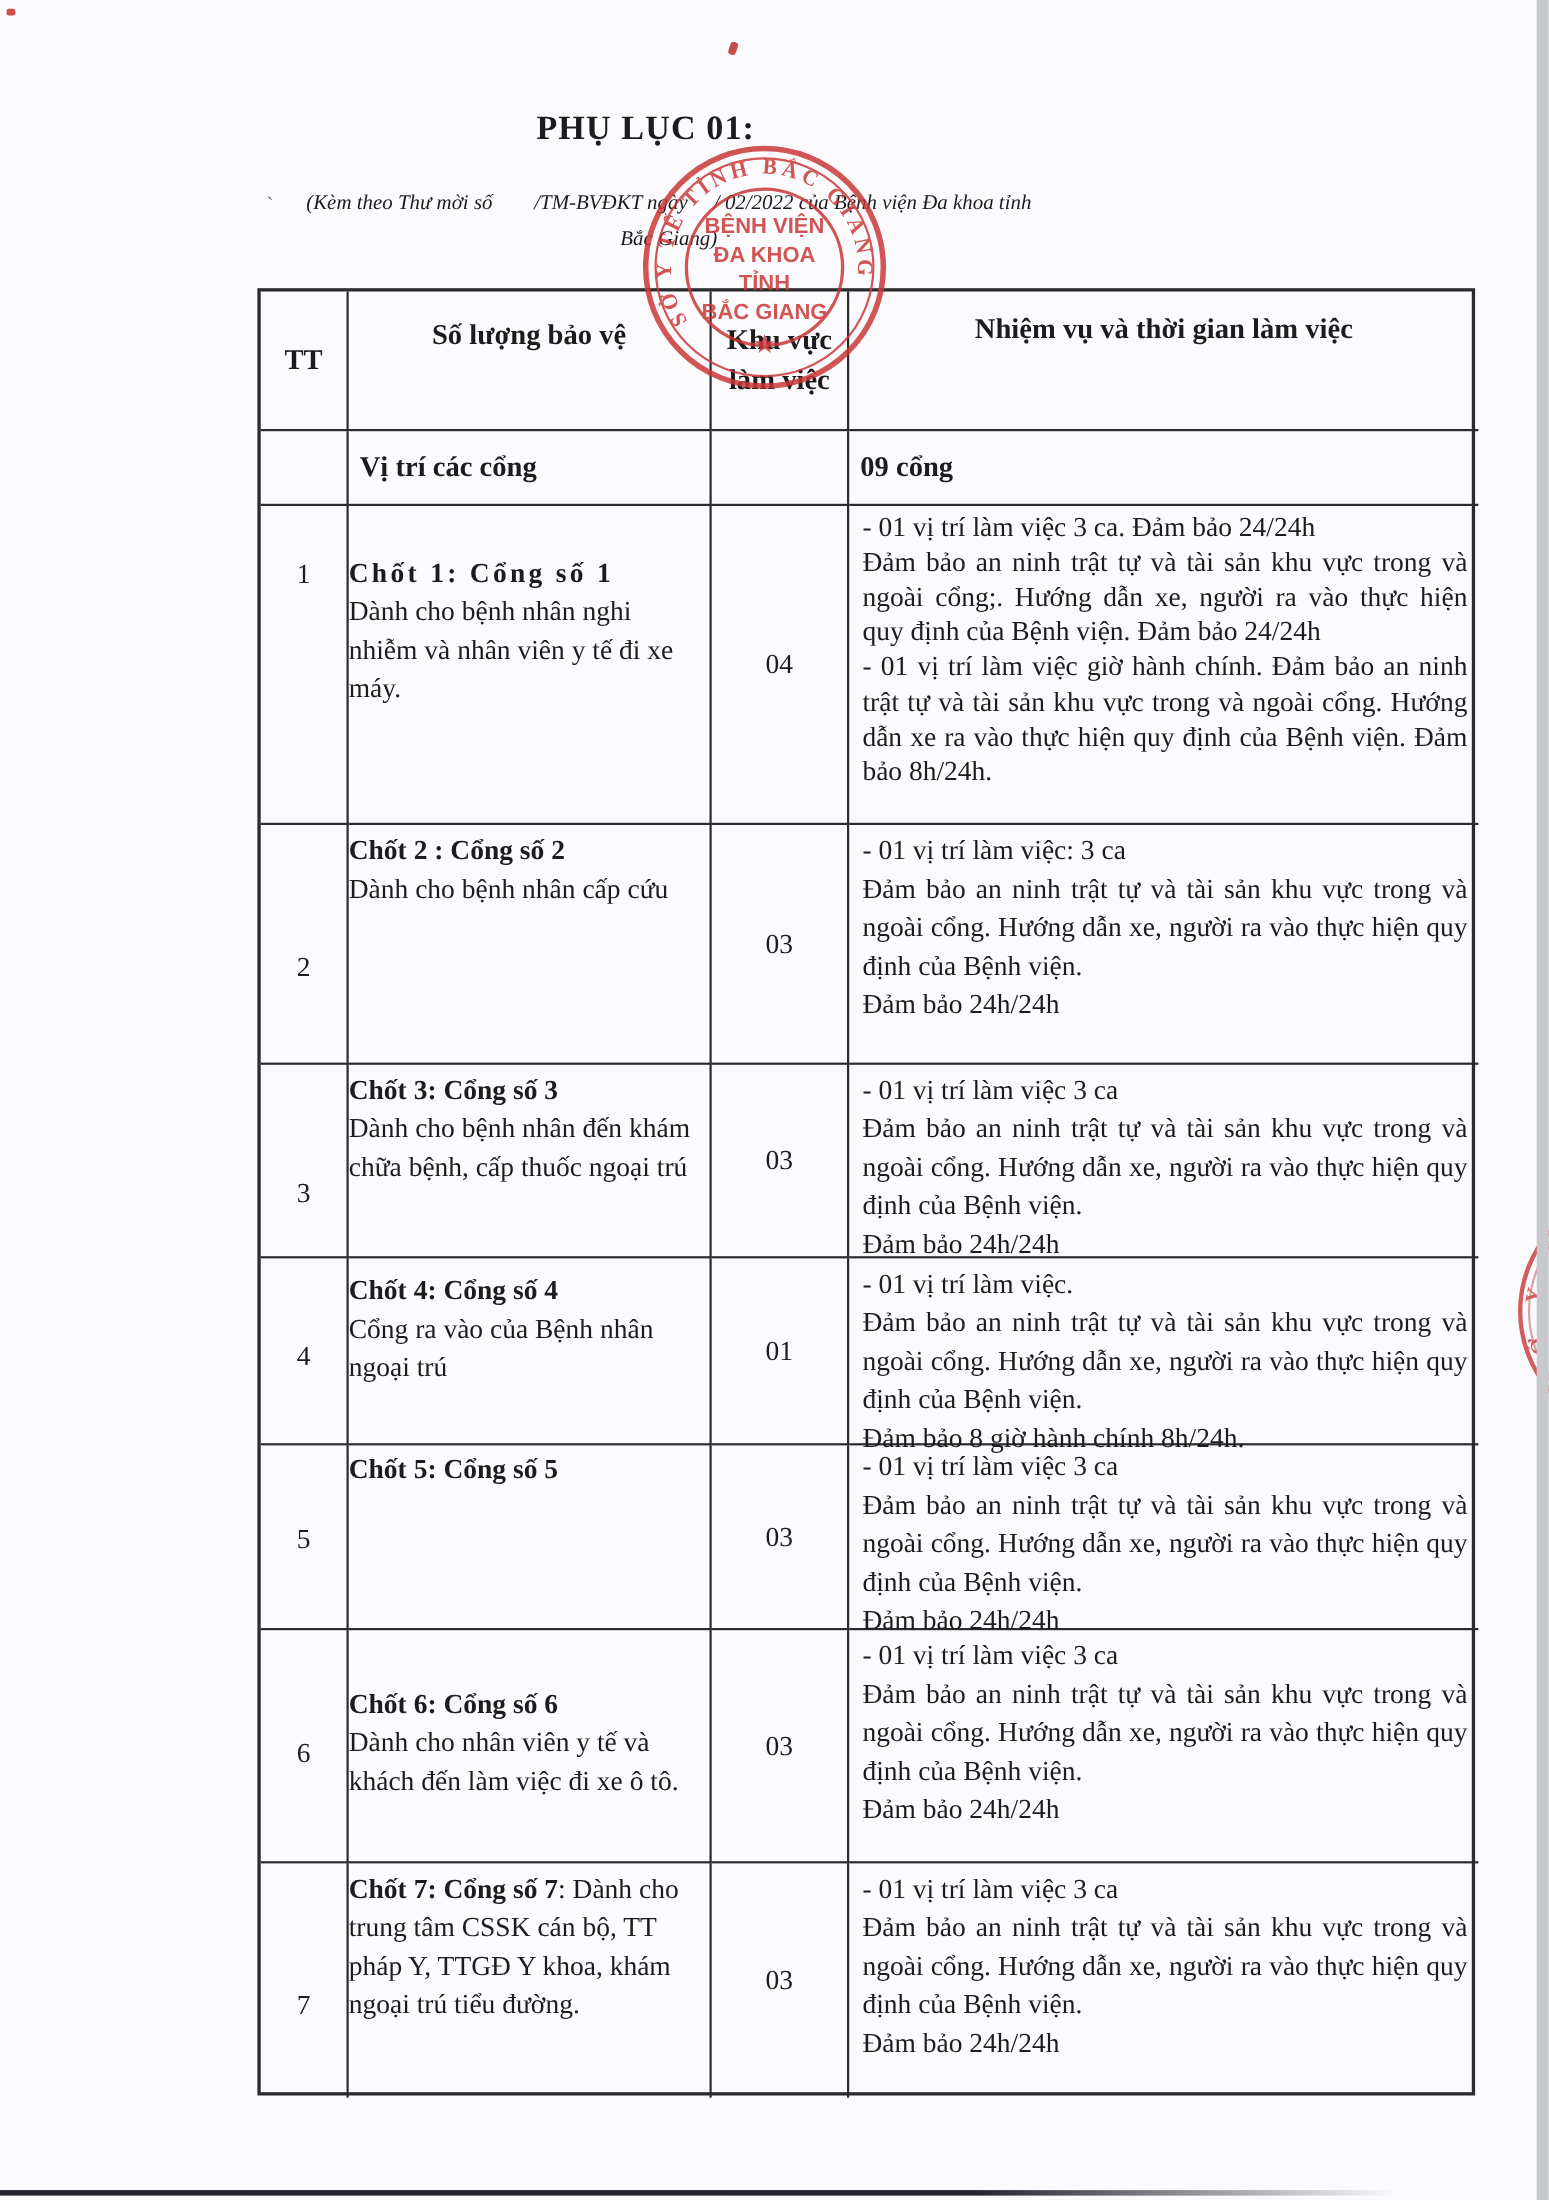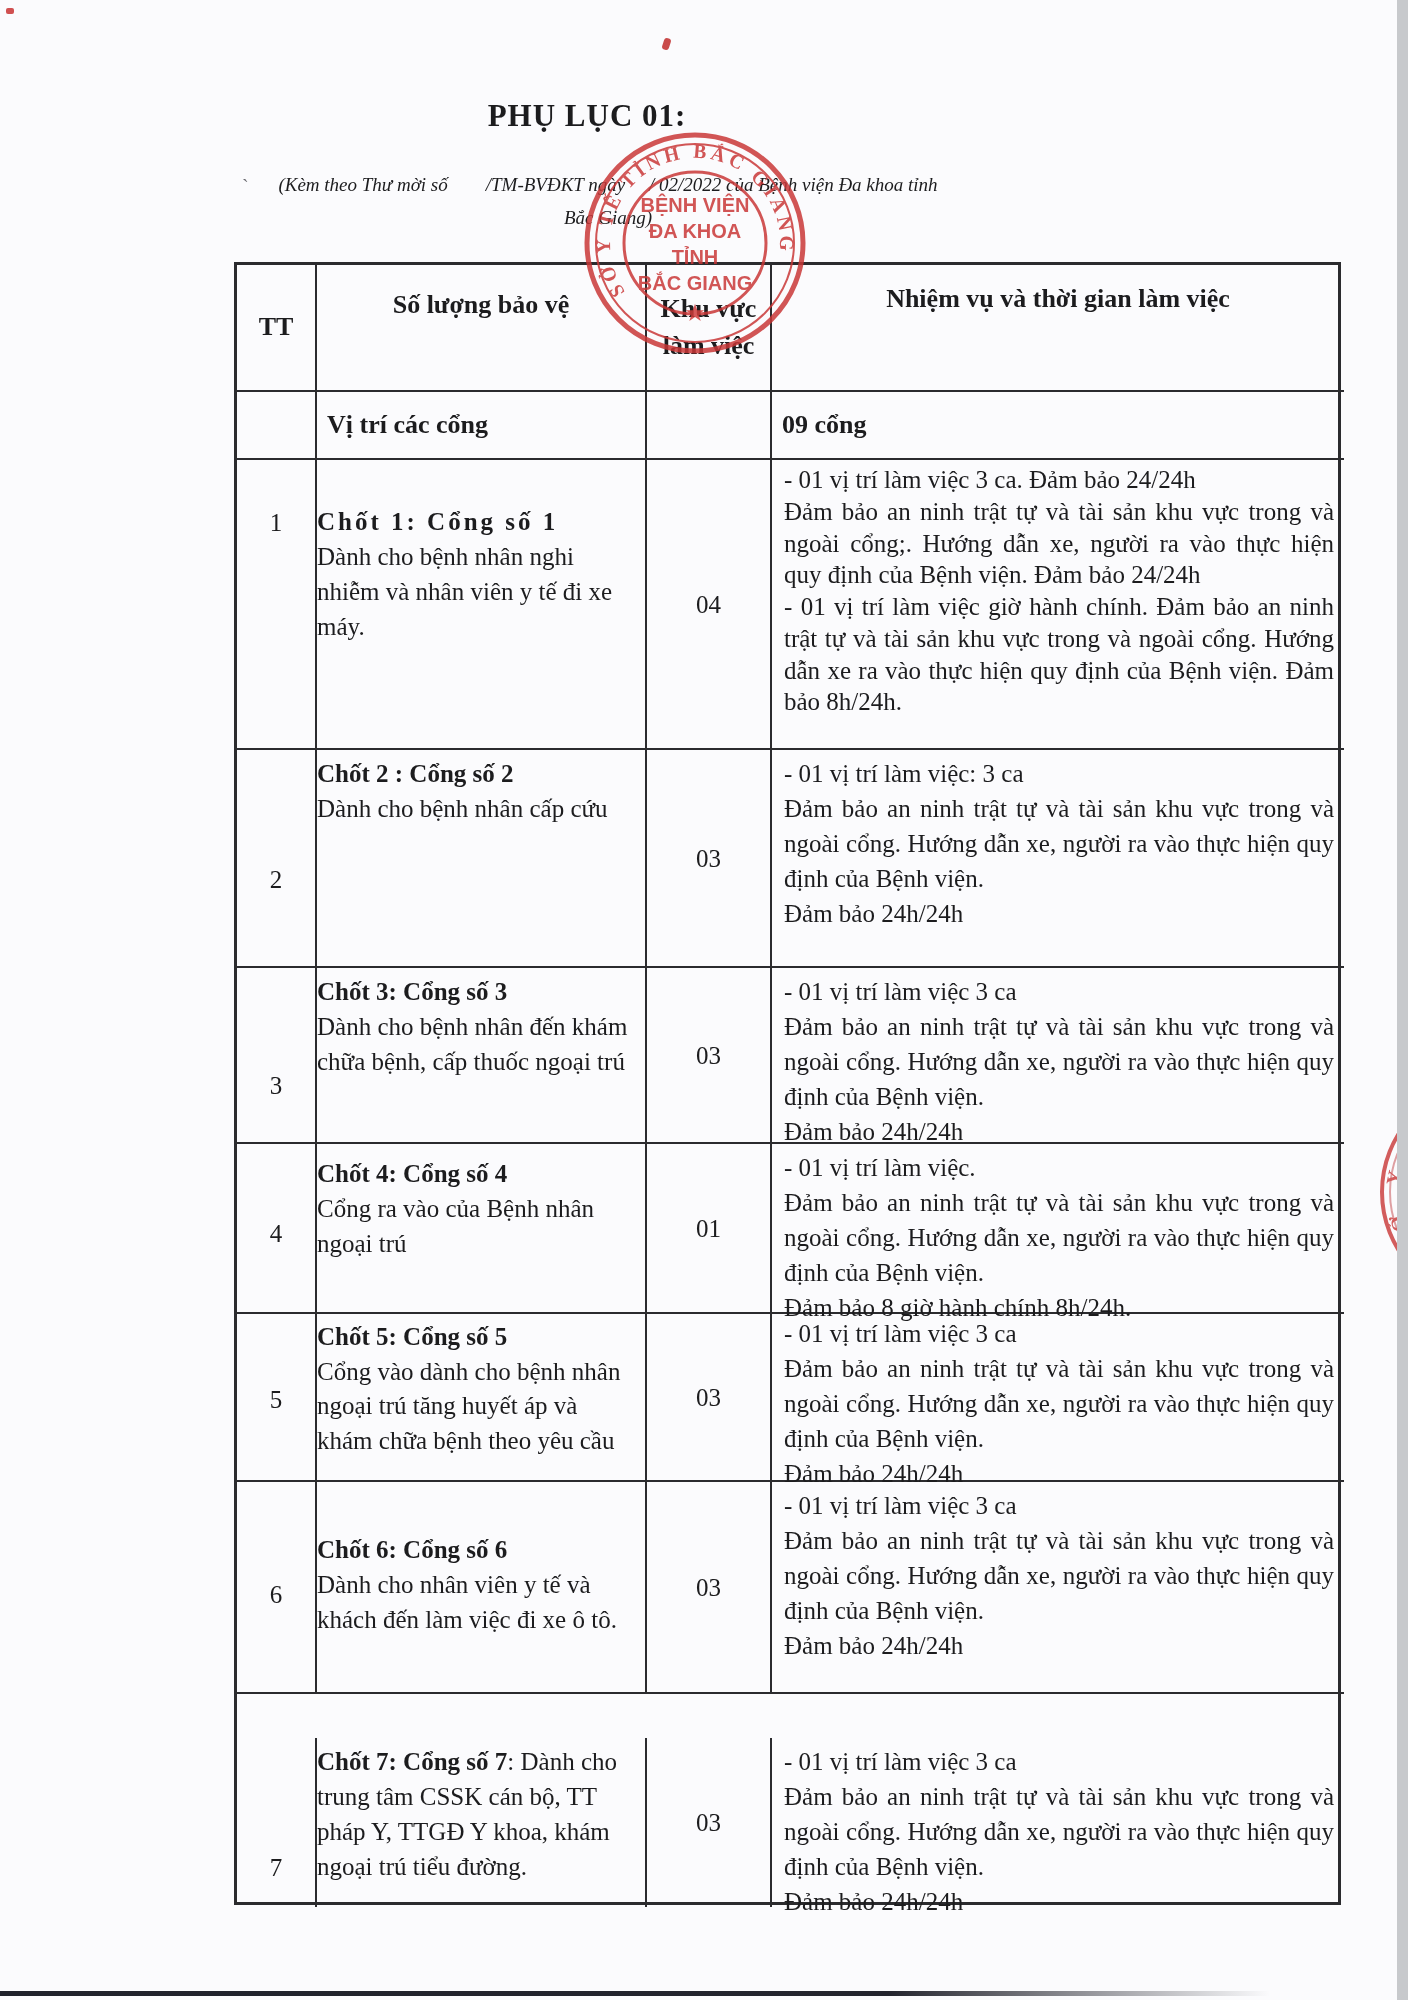--- a/index.html
+++ b/index.html
@@ -17,21 +17,21 @@
   
   .tbl{position:absolute;left:234px;top:262px;width:1107px;height:1643px;
        display:grid;box-sizing:border-box;
        grid-template-columns:80px 330px 125px 572px;
        grid-template-rows:127px 68px 290px 218px 176px 170px 168px 212px 213px;
        border:3px solid #2b2b2e;}
   .cell{border-right:2px solid #2b2b2e;border-bottom:2px solid #2b2b2e;
         box-sizing:border-box;overflow:visible;position:relative;
         font-size:25px;line-height:1.4;}
   .cell.last-col{border-right:none;}
-  .cell.last-row{border-bottom:none;margin-top:44px;}
+  .cell.last-row{border-bottom:none;}
   .hdr{font-weight:bold;font-size:26px;}
   .c-center{display:flex;align-items:center;justify-content:center;text-align:center;}
   .c-topcenter{display:flex;align-items:flex-start;justify-content:center;text-align:center;padding-top:16px;}
   .c-num{display:flex;justify-content:center;align-items:flex-start;}
   .c-area{padding:6px 8px 4px 0;}
   .c-task{padding:6px 10px 4px 12px;text-align:justify;}
   .task-par{text-align:justify;}
   .subhead{font-weight:bold;display:flex;align-items:center;padding-left:10px;font-size:26px;}
   .title{font-weight:bold;display:block;}
   .desc{display:block;}
@@ -126,21 +126,20 @@
     <div class="cell qty">01</div>
     <div class="cell c-task last-col">
       <div class="task-par">- 01 vị trí làm việc.</div>
       <div class="task-par">Đảm bảo an ninh trật tự và tài sản khu vực trong và ngoài cổng. Hướng dẫn xe, người ra vào thực hiện quy định của Bệnh viện.</div>
       <div class="task-par">Đảm bảo 8 giờ hành chính 8h/24h.</div>
     </div>
 
     <div class="cell c-num pt-r5">5</div>
     <div class="cell c-area area-r5">
       <span class="title">Chốt 5: Cổng số 5</span>
-      <span class="desc">Cổng vào dành cho bệnh nhân ngoại trú tăng huyết áp và khám chữa bệnh theo yêu cầu</span>
     </div>
     <div class="cell qty">03</div>
     <div class="cell c-task last-col" style="padding-top:2px;">
       <div class="task-par">- 01 vị trí làm việc 3 ca</div>
       <div class="task-par">Đảm bảo an ninh trật tự và tài sản khu vực trong và ngoài cổng. Hướng dẫn xe, người ra vào thực hiện quy định của Bệnh viện.</div>
       <div class="task-par">Đảm bảo 24h/24h</div>
     </div>
 
     <div class="cell c-num pt-r6">6</div>
     <div class="cell c-area area-r6">

